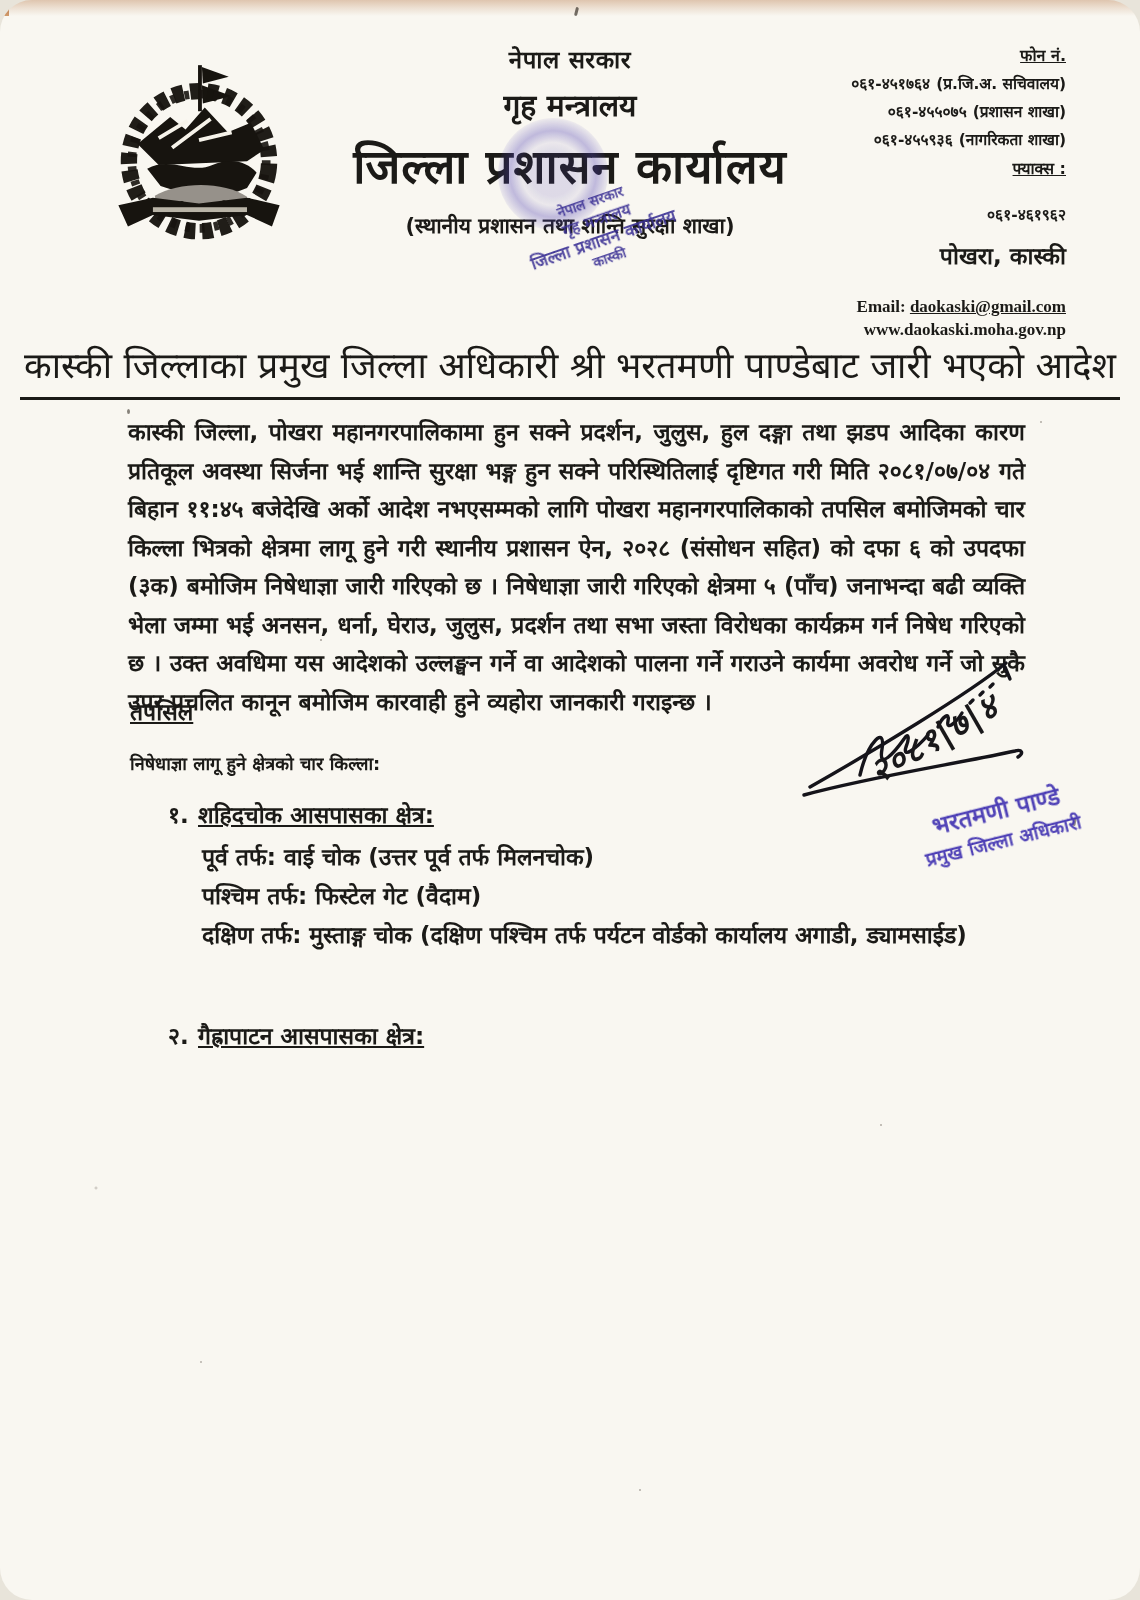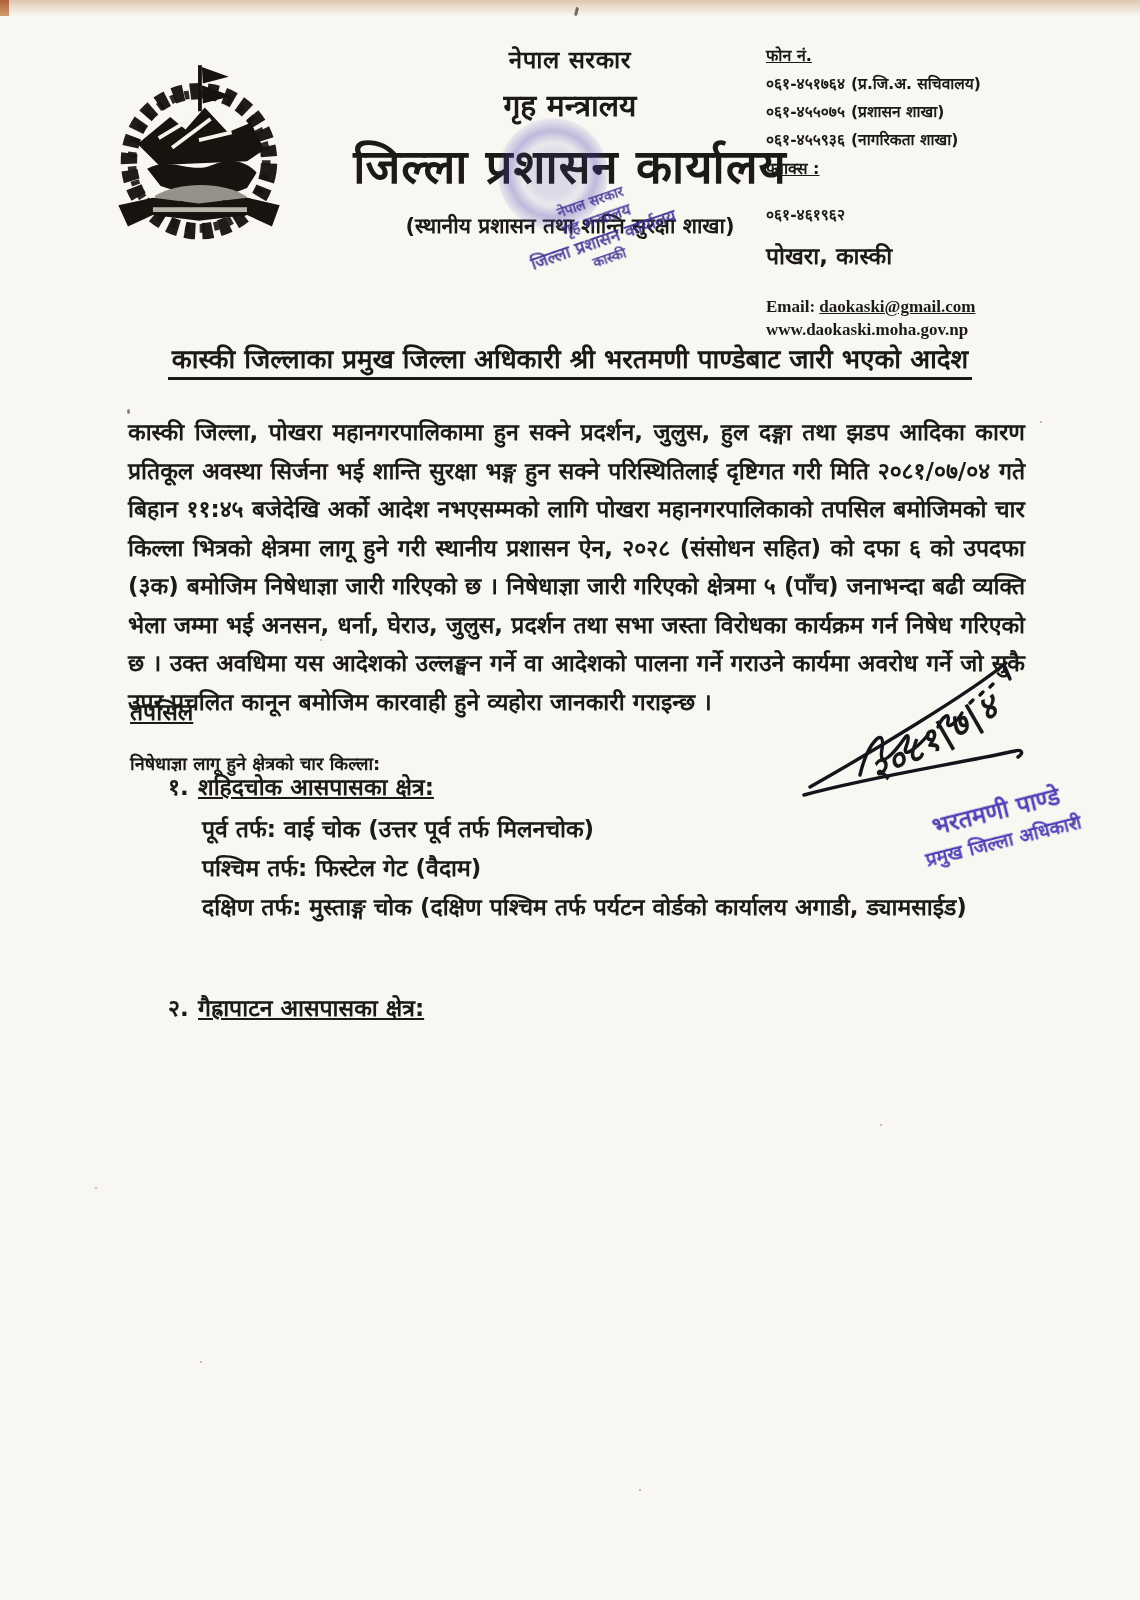--- a/index.html
+++ b/index.html
@@ -7,33 +7,34 @@
   .paper{position:relative;width:1140px;height:1600px;overflow:hidden;color:#1b1a17;
     background:#f9f7f1;
     background-image:
       radial-gradient(circle 2px at 321px 640px, rgba(70,60,50,.35) 40%, transparent 60%),
       radial-gradient(circle 2px at 881px 1125px, rgba(70,60,50,.3) 40%, transparent 60%),
       radial-gradient(circle 2px at 201px 1362px, rgba(70,60,50,.28) 40%, transparent 60%),
       radial-gradient(circle 2px at 1041px 422px, rgba(70,60,50,.3) 40%, transparent 60%),
       radial-gradient(circle 3px at 96px 1188px, rgba(70,60,50,.22) 40%, transparent 60%),
       radial-gradient(circle 2px at 640px 1490px, rgba(70,60,50,.3) 40%, transparent 60%),
       linear-gradient(180deg, rgba(201,156,120,.55) 0px, rgba(201,156,120,.25) 8px, rgba(201,156,120,0) 16px);
+    border-radius: 32px;
   }
   .corner-mark{position:absolute;left:0;top:0;width:9px;height:16px;background:linear-gradient(180deg,#a8511f,#c98b55);opacity:.85;}
   .speck{position:absolute;border-radius:50%;background:#3a332b;display:block;}
 
   
   .emblem{position:absolute;left:103px;top:58px;width:192px;height:190px;}
   .hdr-center{position:absolute;left:285px;top:42px;width:570px;text-align:center;}
   .hdr-gov{font-size:24px;font-weight:bold;letter-spacing:.5px;}
   .hdr-ministry{font-size:30px;font-weight:bold;margin-top:9px;}
   .hdr-office{font-size:47px;font-weight:bold;margin-top:8px;letter-spacing:1px;}
   .hdr-branch{font-size:21px;font-weight:bold;margin-top:14px;}
 
-  .hdr-right{position:absolute;right:74px;top:44px;width:300px;font-weight:bold;}
+  .hdr-right{position:absolute;right:74px;top:44px;width:300px;text-align:right;font-weight:bold;}
   .phone-label{font-size:16px;text-decoration:underline;}
   .phone-row{font-size:15.5px;margin-top:6px;}
   .phone-row .num{margin-right:6px;}
   .fax-label{font-size:16px;text-decoration:underline;margin-top:7px;}
   .fax-num{font-size:15.5px;margin-top:24px;}
   .hdr-city{font-size:23px;font-weight:bold;margin-top:14px;}
   .hdr-mail{margin-top:26px;font-family:"Liberation Serif",serif;font-size:17px;font-weight:bold;}
   .hdr-mail .addr{text-decoration:underline;}
   .hdr-web{font-family:"Liberation Serif",serif;font-size:17px;font-weight:bold;margin-top:3px;}
 
@@ -43,29 +44,29 @@
     filter:blur(.6px);}
   .hdr-stamp-text{position:absolute;left:470px;top:192px;width:260px;text-align:center;
     transform:rotate(-19deg);color:rgba(58,48,148,.88);font-weight:bold;filter:blur(.3px);line-height:1.25;}
   .hdr-stamp-text .s1{font-size:14px;}
   .hdr-stamp-text .s2{font-size:16px;}
   .hdr-stamp-text .s3{font-size:17px;}
   .hdr-stamp-text .s4{font-size:14px;}
 
   
   .doc-title{position:absolute;left:0;top:340px;width:1140px;text-align:center;}
-  .doc-title span{display:inline-block;font-size:26px;font-weight:bold;border-bottom:3px solid #1b1a17;padding:0 4px 1px;}
+  .doc-title span{display:inline-block;font-size:36px;font-weight:normal;border-bottom:3px solid #1b1a17;padding:0 4px 8px;}
   .doc-body{position:absolute;left:128px;top:413px;width:897px;font-size:23px;font-weight:bold;
     line-height:38.5px;text-align:justify;}
   .tapsil{position:absolute;left:130px;top:695px;font-size:23px;font-weight:bold;text-decoration:underline;}
   .subhead{position:absolute;left:130px;top:751px;font-size:18px;font-weight:bold;}
 
   .area1{position:absolute;left:168px;top:770px;}
   .area2{position:absolute;left:168px;top:991px;}
-  .area-head{font-size:23px;font-weight:bold;}
+  .area-head{font-size:23px;font-weight:bold;margin-top:28px;}
   .area-head .no{display:inline-block;width:30px;}
   .area-head .txt{text-decoration:underline;}
   .area-lines{margin:8px 0 0 34px;font-size:23px;font-weight:bold;line-height:39px;}
 
   
   .sig-area{position:absolute;left:800px;top:655px;width:330px;height:250px;}
   .sig-svg{position:absolute;left:0;top:0;}
   .sig-date{position:absolute;left:72px;top:96px;transform:rotate(-30deg);transform-origin:left center;
     font-size:33px;font-weight:bold;font-style:italic;letter-spacing:2px;color:#19181a;white-space:nowrap;}
   .sig-stamp{position:absolute;left:66px;top:138px;width:266px;text-align:center;transform:rotate(-14deg);

